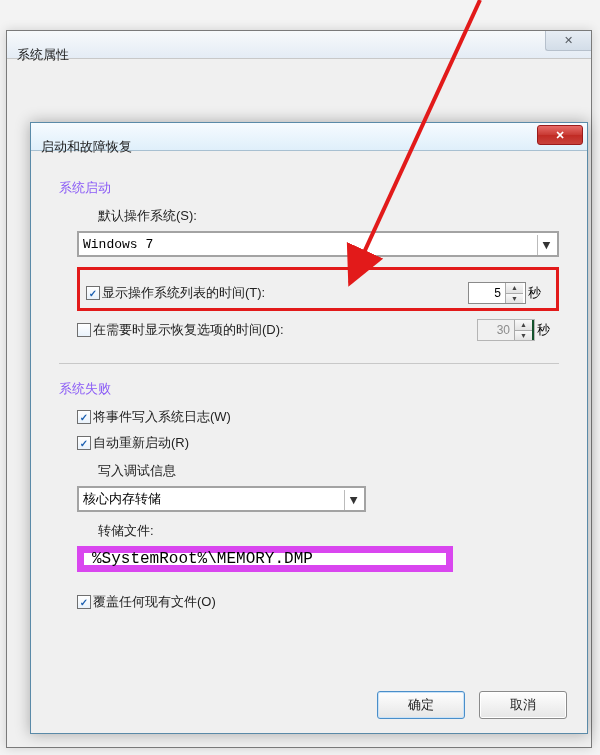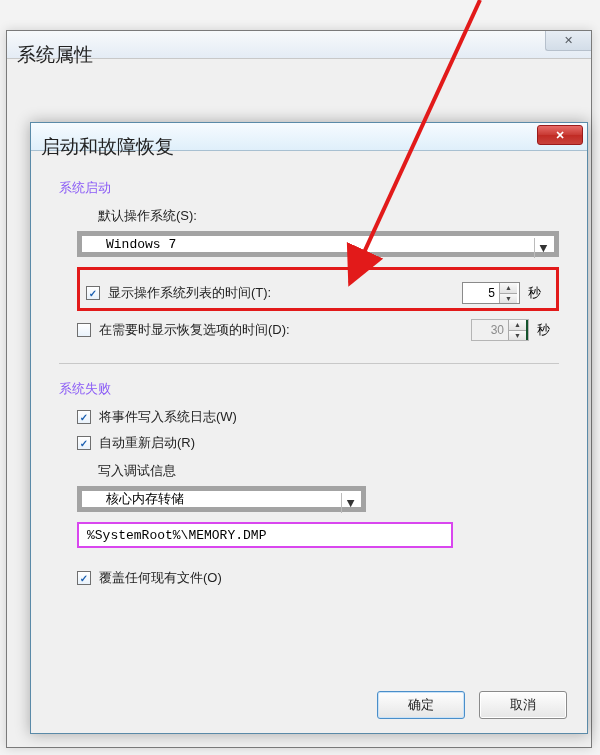--- a/index.html
+++ b/index.html
@@ -26,21 +26,21 @@
     .titlebar {
       height: 28px;
       background: linear-gradient(#f7f9fb, #e4ecf5);
       border-bottom: 1px solid #c8c8c8;
       display: flex;
       align-items: center;
       padding: 0 10px;
       gap: 8px;
       position: relative;
     }
-    .titlebar .title { font-size: 19px; color: #222; margin-top: 20px; }
+    .titlebar .title { font-size: 13px; color: #222; margin-top: 20px; }
     .titlebar .win-x {
       position: absolute; right: 0; top: 0;
       width: 46px; height: 20px;
       background: linear-gradient(#e7edf4,#d3dde8);
       border: 1px solid #b6c0cc;
       border-top: none; border-right: none;
       border-bottom-left-radius: 3px;
       display: flex; align-items: center; justify-content: center;
       color: #555a61; font-size: 11px;
     }
@@ -85,33 +85,33 @@
       color: #fff; font-weight: bold;
     }
     .dlgbody {
       padding: 22px 28px 16px 28px;
     }
     .section-title { font-size: 13px; margin: 6px 0 10px 0; color: #8b5cf6; }
     .lbl { font-size: 13px; color: #222; }
     .sublbl { font-size: 13px; color: #222; margin-bottom: 6px; padding-left: 21px; }
     .select {
       width: 100%; height: 26px;
-      border: 5px solid #a3a3a3; background: #fff;
+      border: 2px solid #a3a3a3; background: #fff;
       display: flex; align-items: center;
-      padding: 0 24px; position: relative;
+      padding: 0 4px; position: relative;
       font-family: Consolas, "Courier New", monospace;
       font-size: 13px;
     }
     .select .arrow {
       position: absolute; right: 2px; top: 2px; width: 18px; height: 20px;
       border-left: 1px solid #bbb;
       display: flex; align-items: center; justify-content: center;
       color: #333;
     }
-    .row { display: flex; align-items: center; gap: 8px; margin-top: 8px; }
+    .row { display: flex; align-items: center; gap: 2px; margin-top: 8px; }
     .row .grow { flex: 1; }
     .chk {
       width: 14px; height: 14px; border: 1px solid #6f6f6f;
       background: linear-gradient(#fff,#e9f2fb);
       display: flex; align-items: center; justify-content: center;
       font-size: 10px; color: #1b5fb0;
     }
     .chk.off::after { content: ""; }
     .chk.on::after { content: "✓"; font-weight: bold; }
     .spin {
@@ -130,23 +130,23 @@
     .spin.disabled input { color: #8c8c8c; background: #f0f0f0; }
     .after { width: 22px; text-align: left; font-size: 13px; }
     .highlight {
       border: 3px solid #e21a1a;
       padding: 4px 6px;
       margin-top: 10px;
     }
     .hr { height: 1px; background: #c8c8c8; margin: 22px 0 16px 0; }
     .indent { padding-left: 18px; }
     .textbox {
-      width: 100%; border: 2px solid #d946ef; background: #fff;
+      width: 100%; border: 7px solid #d946ef; background: #fff;
       height: 26px; padding: 0 8px; display: flex; align-items: center;
-      font-family: Consolas, "Courier New", monospace; font-size: 13px;
+      font-family: Consolas, "Courier New", monospace; font-size: 16px;
     }
     .btnbar {
       position: absolute; right: 20px; bottom: 14px;
       display: flex; gap: 14px;
     }
     .btn {
       min-width: 88px; height: 28px;
       border: 1px solid #8a8a8a; border-radius: 3px;
       background: linear-gradient(#fefefe,#e6e6e6);
       display: flex; align-items: center; justify-content: center;
@@ -233,20 +233,21 @@
       <div style="height:10px"></div>
       <div class="sublbl">写入调试信息</div>
       <div class="indent" style="padding-left:0">
         <div class="select" style="width:60%">
           <span>核心内存转储</span>
           <span class="arrow">▼</span>
         </div>
       </div>
 
       <div style="height:10px"></div>
+      <div class="sublbl">转储文件:</div>
       <div class="textbox" style="width:78%">
         <span>%SystemRoot%\MEMORY.DMP</span>
       </div>
 
       <div class="row" style="margin-top:21px">
         <div class="chk on"></div>
         <span class="lbl">覆盖任何现有文件(O)</span>
       </div>
     </div>
   </div>

